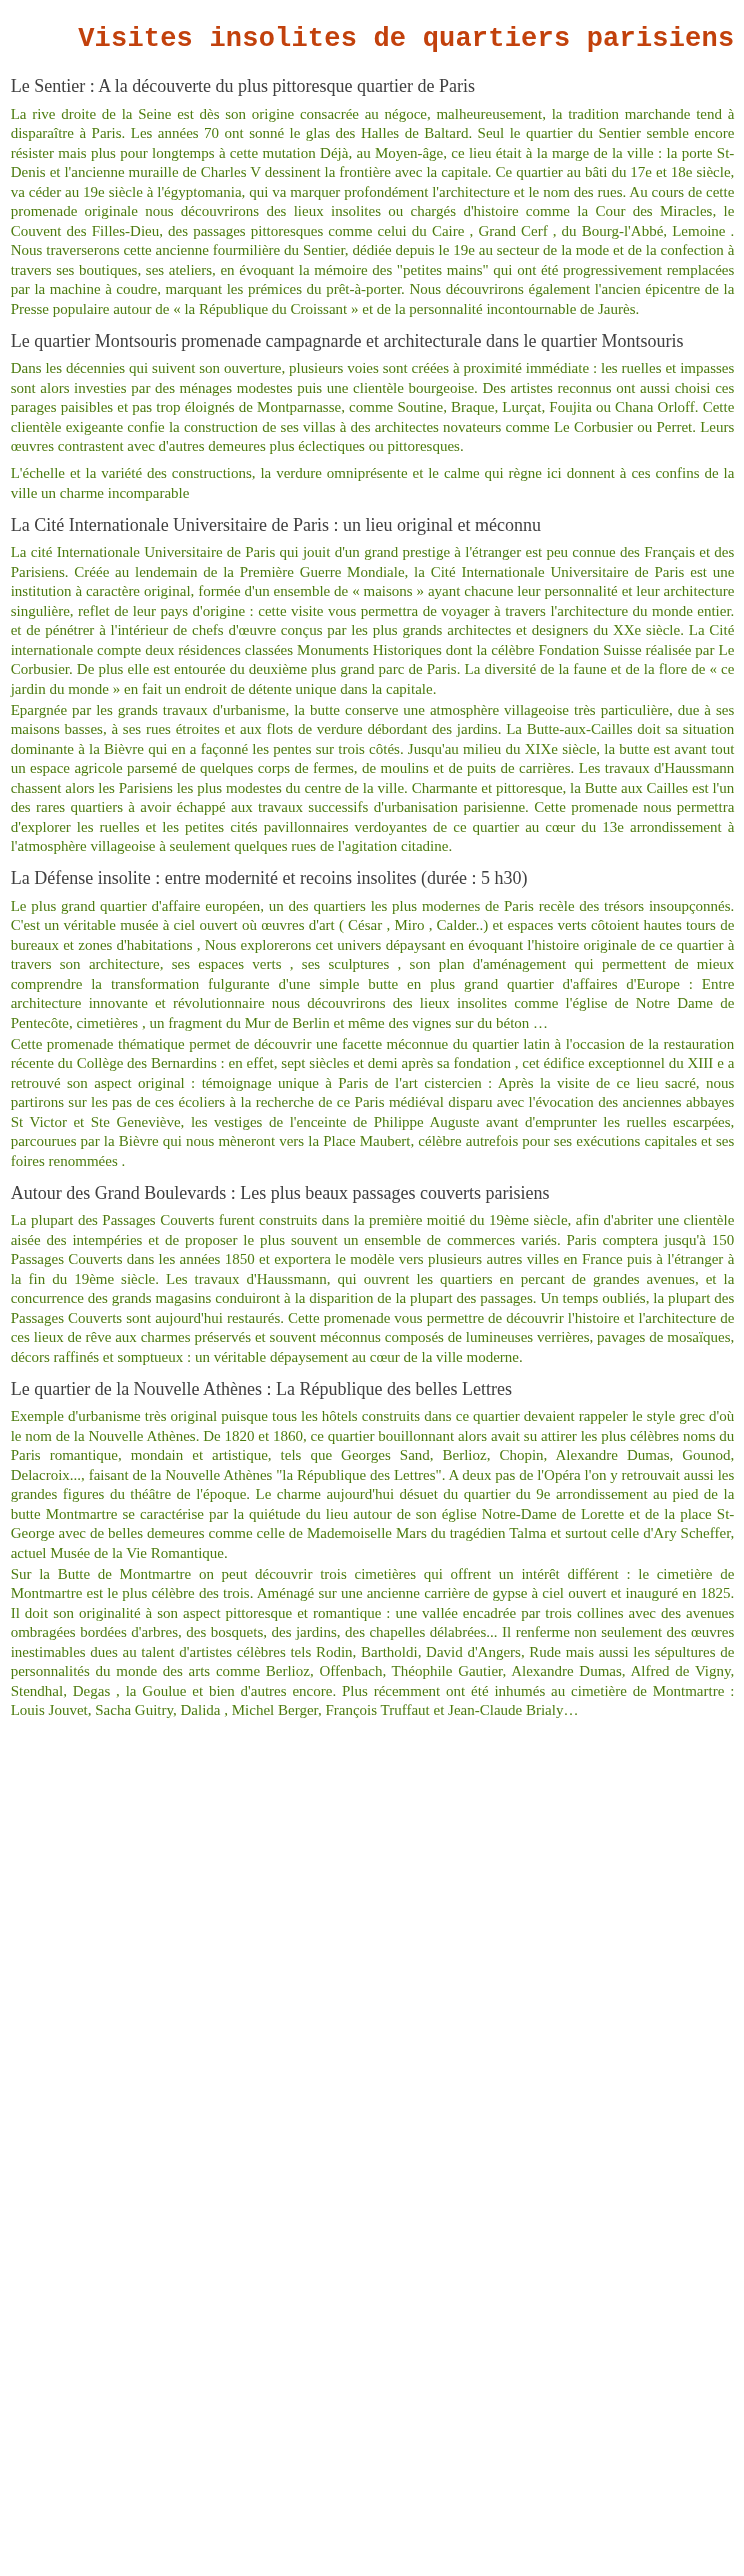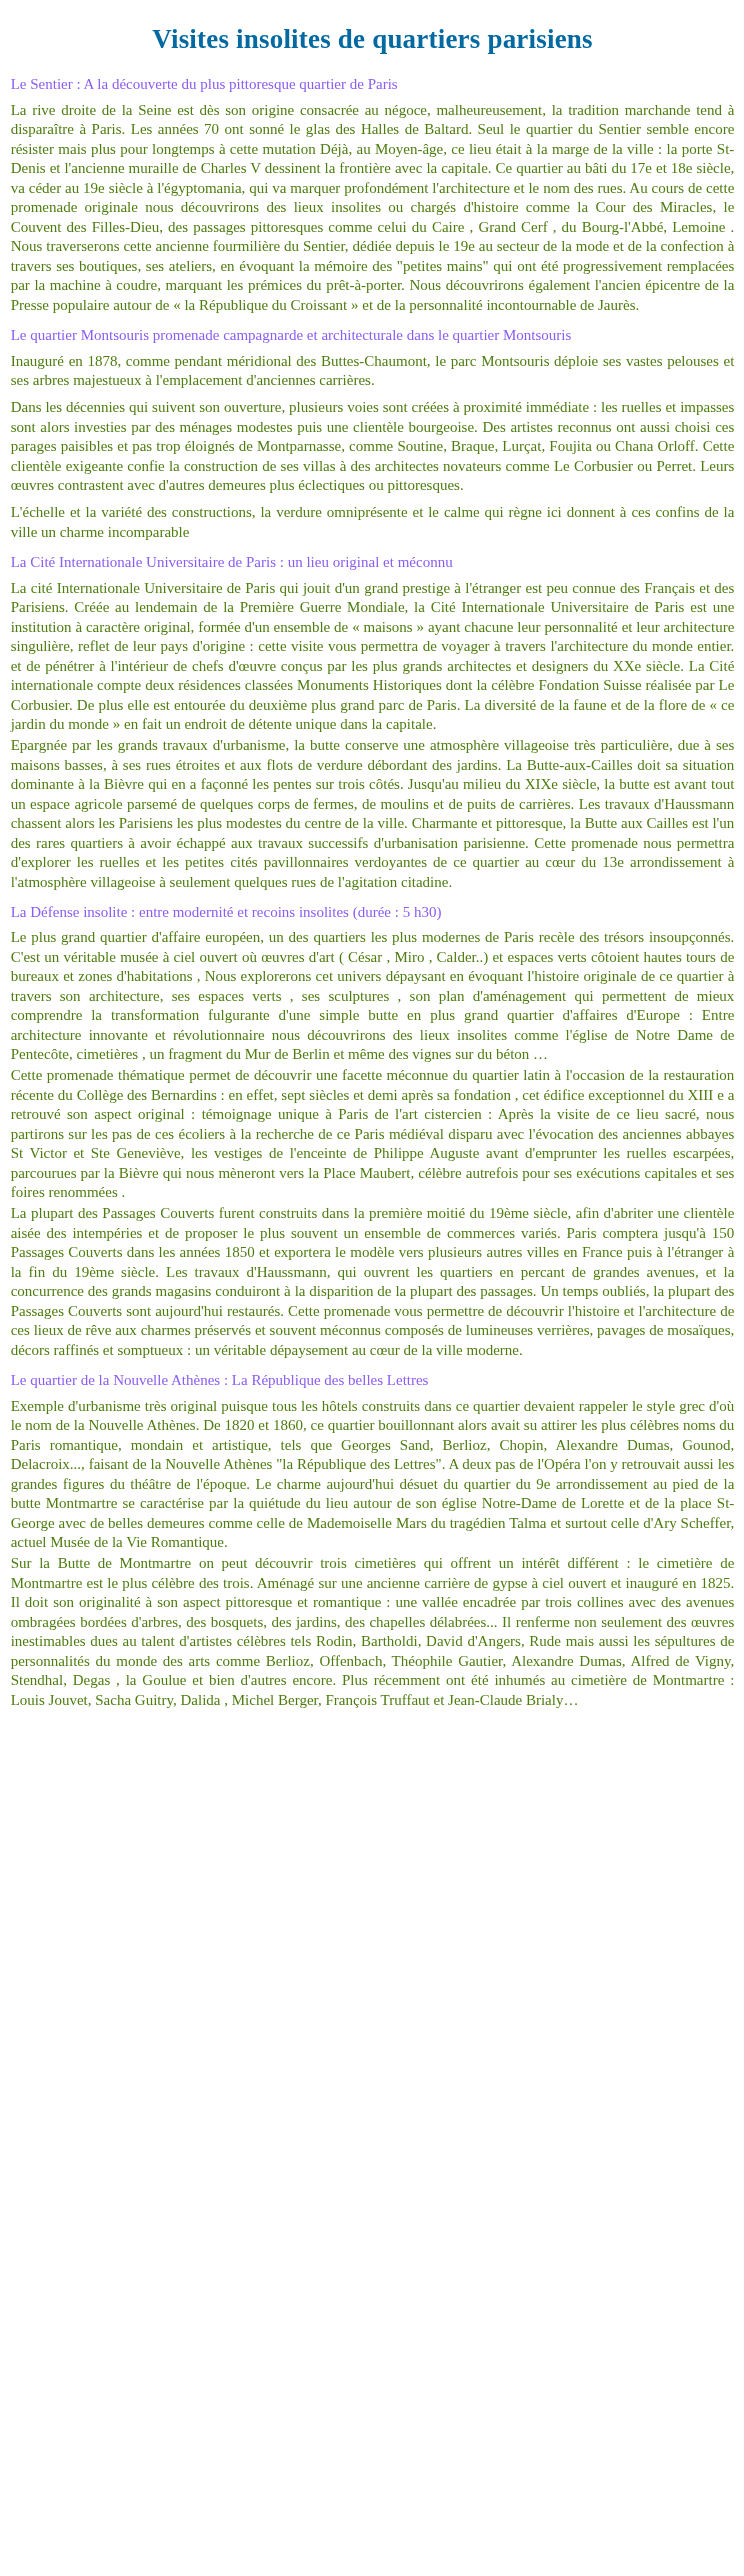--- a/index.html
+++ b/index.html
@@ -13,37 +13,37 @@
     font-family: "Liberation Serif", "DejaVu Serif", serif;
     color: #000000;
   }
   #doc {
     width: 745px;
     box-sizing: border-box;
     padding: 13.7px 10.7px 12px 10.7px;
     background: #ffffff;
   }
   .doc-title {
-    font-family: Liberation Serif, serif;
-    color: #0369a1;
+    font-family: Liberation Mono, monospace;
+    color: #c2410c;
     font-weight: bold;
     font-size: 27px;
     line-height: 1.15;
-    text-align: center;
+    text-align: right;
     margin: 10.7px 0 20px 0;
     letter-spacing: 0.2px;
   }
   .section {
     margin: 0 0 0 0;
   }
   .section-heading {
-    color: #8b5cf6;
+    color: #404040;
     font-family: "Liberation Serif", "DejaVu Serif", serif;
     font-weight: normal;
-    font-size: 15px;
+    font-size: 18px;
     line-height: 1.25;
     margin: 10.7px 0 6.8px 0;
     text-align: left;
   }
   p.body-para {
     font-family: "Liberation Serif", "DejaVu Serif", serif;
     font-size: 15px;
     line-height: 1.30;
     text-align: justify;
     text-justify: inter-word;
@@ -63,39 +63,39 @@
 
   <h1 class="doc-title">Visites insolites de quartiers parisiens</h1>
 
   <div id="sections-container">
       <div class="section">
         <h2 class="section-heading">Le Sentier : A la découverte du plus pittoresque quartier de Paris</h2>
         <p class="body-para">La rive droite de la Seine est dès son origine consacrée au négoce, malheureusement, la tradition marchande tend à disparaître à Paris. Les années 70 ont sonné le glas des Halles de Baltard. Seul le quartier du Sentier semble encore résister mais plus pour longtemps  à cette mutation Déjà, au Moyen-âge, ce lieu était à la marge de la ville : la porte St-Denis et l'ancienne muraille de Charles V dessinent la frontière avec la capitale. Ce quartier au bâti du 17e et 18e siècle, va céder au 19e siècle à l'égyptomania, qui va marquer profondément l'architecture et le nom des rues. Au cours de cette promenade originale nous découvrirons  des lieux insolites ou chargés d'histoire comme la Cour des Miracles, le Couvent  des Filles-Dieu, des passages pittoresques comme celui du Caire , Grand Cerf , du Bourg-l'Abbé, Lemoine . Nous traverserons cette ancienne fourmilière du Sentier, dédiée depuis le 19e au secteur de la mode et de la confection à travers ses boutiques, ses ateliers, en évoquant la mémoire des "petites mains" qui ont été progressivement remplacées par la machine à coudre, marquant les prémices du prêt-à-porter. Nous découvrirons également l'ancien épicentre de la Presse populaire autour de «  la  République du Croissant » et de  la personnalité incontournable de Jaurès.</p>
       </div>
       <div class="section">
         <h2 class="section-heading">Le quartier Montsouris promenade campagnarde et architecturale dans le quartier Montsouris</h2>
-        <p class="body-para"> Inauguré en 1878,  comme pendant méridional des Buttes-Chaumont, le parc Montsouris déploie ses vastes pelouses et ses arbres majestueux à l'emplacement d'anciennes carrières.</p>
         <p class="body-para">Dans les décennies qui suivent son ouverture, plusieurs voies sont créées à proximité immédiate : les ruelles et impasses sont alors investies par des ménages modestes puis une clientèle bourgeoise. Des artistes reconnus ont aussi choisi ces parages paisibles et pas trop éloignés de Montparnasse, comme Soutine, Braque, Lurçat, Foujita ou Chana Orloff. Cette clientèle exigeante confie la construction de ses villas à des architectes novateurs comme Le Corbusier ou Perret. Leurs œuvres contrastent avec d'autres demeures plus éclectiques ou pittoresques.</p>
         <p class="body-para">L'échelle et la variété des constructions, la verdure omniprésente et le calme qui règne ici donnent à ces confins de la ville un charme incomparable</p>
       </div>
       <div class="section">
         <h2 class="section-heading">La Cité Internationale Universitaire  de Paris : un lieu original et méconnu</h2>
         <p class="body-para">La cité Internationale Universitaire  de Paris qui jouit d'un grand prestige à l'étranger est peu connue des Français et des Parisiens. Créée au lendemain de la Première Guerre Mondiale, la Cité Internationale Universitaire de Paris est une institution à caractère original, formée d'un ensemble de « maisons » ayant chacune leur personnalité et leur architecture singulière, reflet de leur pays d'origine : cette visite vous  permettra de voyager à travers l'architecture du monde entier. et de pénétrer à l'intérieur de chefs d'œuvre conçus par les plus grands architectes et designers du XXe siècle. La Cité internationale compte deux résidences classées Monuments Historiques dont la célèbre Fondation Suisse réalisée par Le Corbusier. De plus elle est entourée  du deuxième plus grand parc de Paris. La diversité de la faune et de la flore  de « ce jardin du monde » en fait un endroit de détente unique dans la capitale.</p>
       </div>
       <div class="section">
         <p class="body-para">Epargnée par les grands travaux d'urbanisme, la butte conserve une atmosphère villageoise très particulière, due à ses maisons basses, à ses rues étroites et aux flots de verdure débordant des jardins. La Butte-aux-Cailles doit sa situation dominante à la Bièvre qui en a façonné les pentes sur trois côtés. Jusqu'au milieu du XIXe siècle, la butte est avant tout un espace agricole parsemé de quelques corps de fermes, de moulins et de puits de carrières. Les travaux d'Haussmann chassent alors les Parisiens les plus modestes du centre de la ville. Charmante et pittoresque, la Butte aux Cailles est l'un des rares quartiers à avoir échappé aux travaux successifs d'urbanisation parisienne. Cette promenade nous permettra d'explorer les ruelles et les petites cités pavillonnaires verdoyantes de ce quartier au cœur du 13e arrondissement à l'atmosphère villageoise à seulement quelques rues de l'agitation citadine.</p>
       </div>
       <div class="section">
         <h2 class="section-heading">La Défense insolite : entre modernité et recoins insolites (durée : 5 h30)</h2>
         <p class="body-para">Le plus grand quartier d'affaire européen, un des quartiers les plus modernes de Paris recèle des trésors insoupçonnés. C'est un véritable musée à ciel ouvert où œuvres d'art ( César , Miro , Calder..)  et espaces verts côtoient hautes tours de bureaux et zones d'habitations , Nous explorerons cet univers dépaysant  en évoquant l'histoire originale de ce quartier  à travers son architecture, ses espaces verts , ses sculptures ,  son  plan d'aménagement  qui permettent  de mieux comprendre la transformation fulgurante d'une simple butte en plus grand quartier d'affaires d'Europe : Entre architecture innovante et révolutionnaire nous découvrirons des lieux insolites comme l'église de Notre Dame de Pentecôte, cimetières , un  fragment du Mur de Berlin et même des vignes sur du béton …</p>
       </div>
       <div class="section">
         <p class="body-para">Cette  promenade  thématique permet de découvrir une facette méconnue du quartier latin à l'occasion de la restauration récente du Collège des Bernardins : en effet, sept siècles et demi après sa fondation , cet édifice exceptionnel du XIII e  a retrouvé son aspect original : témoignage unique  à Paris de l'art cistercien : Après la visite de ce lieu sacré, nous partirons sur les pas de ces  écoliers à la recherche de ce Paris médiéval disparu avec l'évocation des anciennes  abbayes  St Victor  et Ste Geneviève, les vestiges de l'enceinte de Philippe Auguste avant d'emprunter les ruelles escarpées, parcourues par la Bièvre qui nous mèneront vers la Place Maubert, célèbre autrefois pour ses exécutions capitales et  ses foires renommées .</p>
       </div>
       <div class="section">
+        <h2 class="section-heading">Autour des Grand Boulevards : Les plus beaux passages couverts parisiens</h2>
         <p class="body-para">La plupart des Passages Couverts furent construits dans la première moitié du 19ème siècle, afin d'abriter une clientèle aisée des intempéries et de proposer le plus souvent un ensemble de commerces variés. Paris comptera jusqu'à 150 Passages Couverts dans les années 1850 et exportera le modèle vers plusieurs autres villes en France puis à l'étranger à la fin du 19ème siècle. Les travaux d'Haussmann, qui ouvrent les quartiers en percant de grandes avenues, et la concurrence des grands magasins conduiront à la disparition de la plupart des passages. Un temps oubliés, la plupart des Passages Couverts sont aujourd'hui restaurés. Cette promenade vous permettre de découvrir l'histoire et l'architecture de ces lieux de rêve aux charmes préservés et souvent méconnus composés de lumineuses verrières, pavages de mosaïques, décors raffinés et somptueux : un véritable dépaysement au cœur de la ville moderne.</p>
       </div>
       <div class="section">
         <h2 class="section-heading">Le quartier de la Nouvelle Athènes : La République des belles Lettres</h2>
         <p class="body-para">Exemple d'urbanisme très original puisque tous les hôtels construits dans ce quartier devaient rappeler le style grec d'où le nom de la Nouvelle Athènes. De 1820 et 1860, ce quartier bouillonnant alors avait su attirer  les plus célèbres noms du Paris romantique, mondain et artistique, tels que Georges Sand, Berlioz, Chopin, Alexandre Dumas, Gounod, Delacroix..., faisant de la Nouvelle Athènes "la République des Lettres".  A deux pas de l'Opéra l'on y retrouvait aussi les grandes figures du théâtre de l'époque. Le charme aujourd'hui désuet du quartier du 9e arrondissement au pied de la butte Montmartre se caractérise par la quiétude du lieu autour de son église  Notre-Dame de Lorette et de la place  St-George avec de belles demeures comme celle de Mademoiselle Mars du tragédien Talma et surtout celle d'Ary Scheffer, actuel Musée de la Vie Romantique.</p>
       </div>
       <div class="section">
         <p class="body-para">Sur la Butte de Montmartre on peut découvrir trois cimetières qui offrent un intérêt différent : le cimetière de Montmartre est le plus célèbre des trois. Aménagé sur une ancienne carrière de gypse à ciel ouvert et inauguré en 1825. Il doit son originalité à son aspect pittoresque et romantique : une vallée encadrée par trois collines avec des avenues ombragées bordées d'arbres, des bosquets, des jardins, des chapelles délabrées... Il renferme non seulement des œuvres inestimables dues au talent d'artistes célèbres tels Rodin, Bartholdi, David d'Angers, Rude mais aussi les sépultures de personnalités du monde des arts comme Berlioz, Offenbach, Théophile Gautier, Alexandre Dumas, Alfred de Vigny, Stendhal, Degas , la Goulue et bien d'autres encore. Plus récemment ont été inhumés au cimetière de Montmartre : Louis Jouvet, Sacha Guitry, Dalida , Michel Berger, François Truffaut  et Jean-Claude Brialy…</p>
       </div>
     </div>

